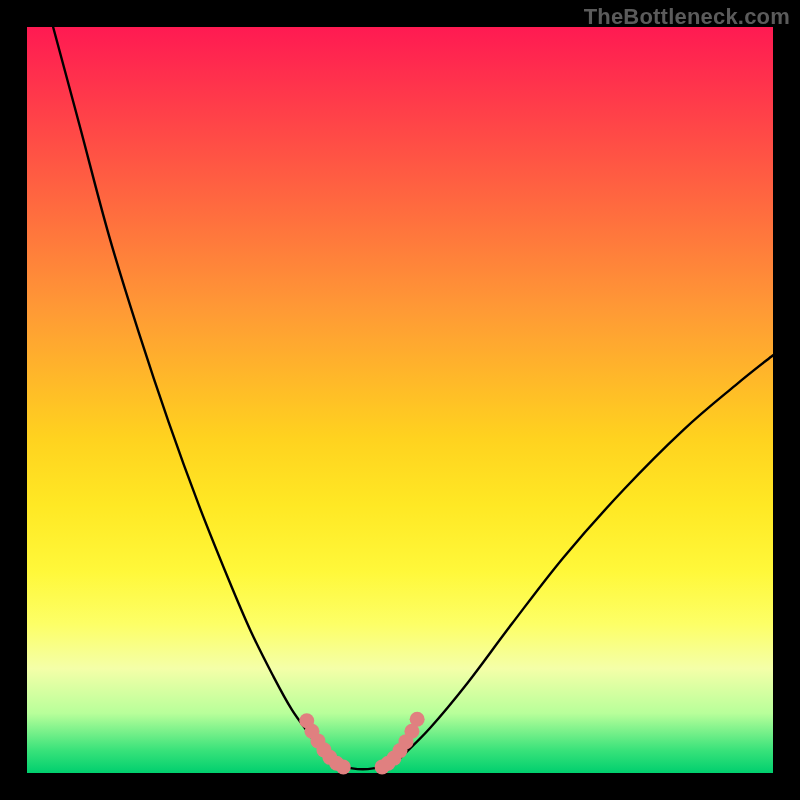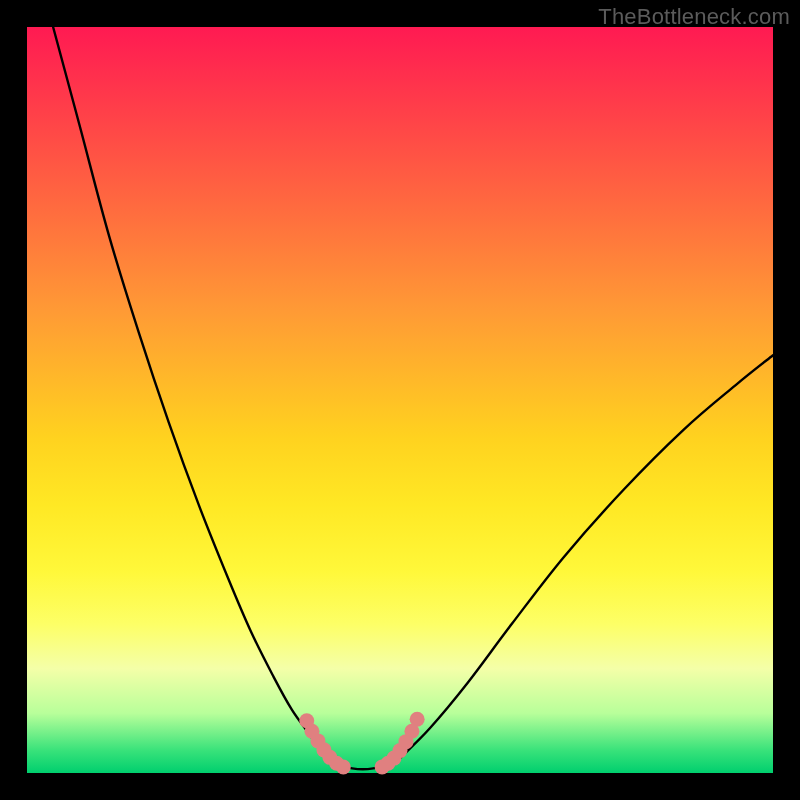--- a/index.html
+++ b/index.html
@@ -40,21 +40,21 @@
       #38e27a 97%,
       #00cf6e 100%
     );
   }
   .watermark {
     position: absolute;
     top: 4px;
     right: 10px;
     color: #5b5b5b;
     font-size: 22px;
-    font-weight: 400;
+    font-weight: 700;
     letter-spacing: 0.2px;
     user-select: none;
   }
   svg.curve {
     position: absolute;
     left: 0;
     top: 0;
     width: 746px;
     height: 746px;
     overflow: visible;

